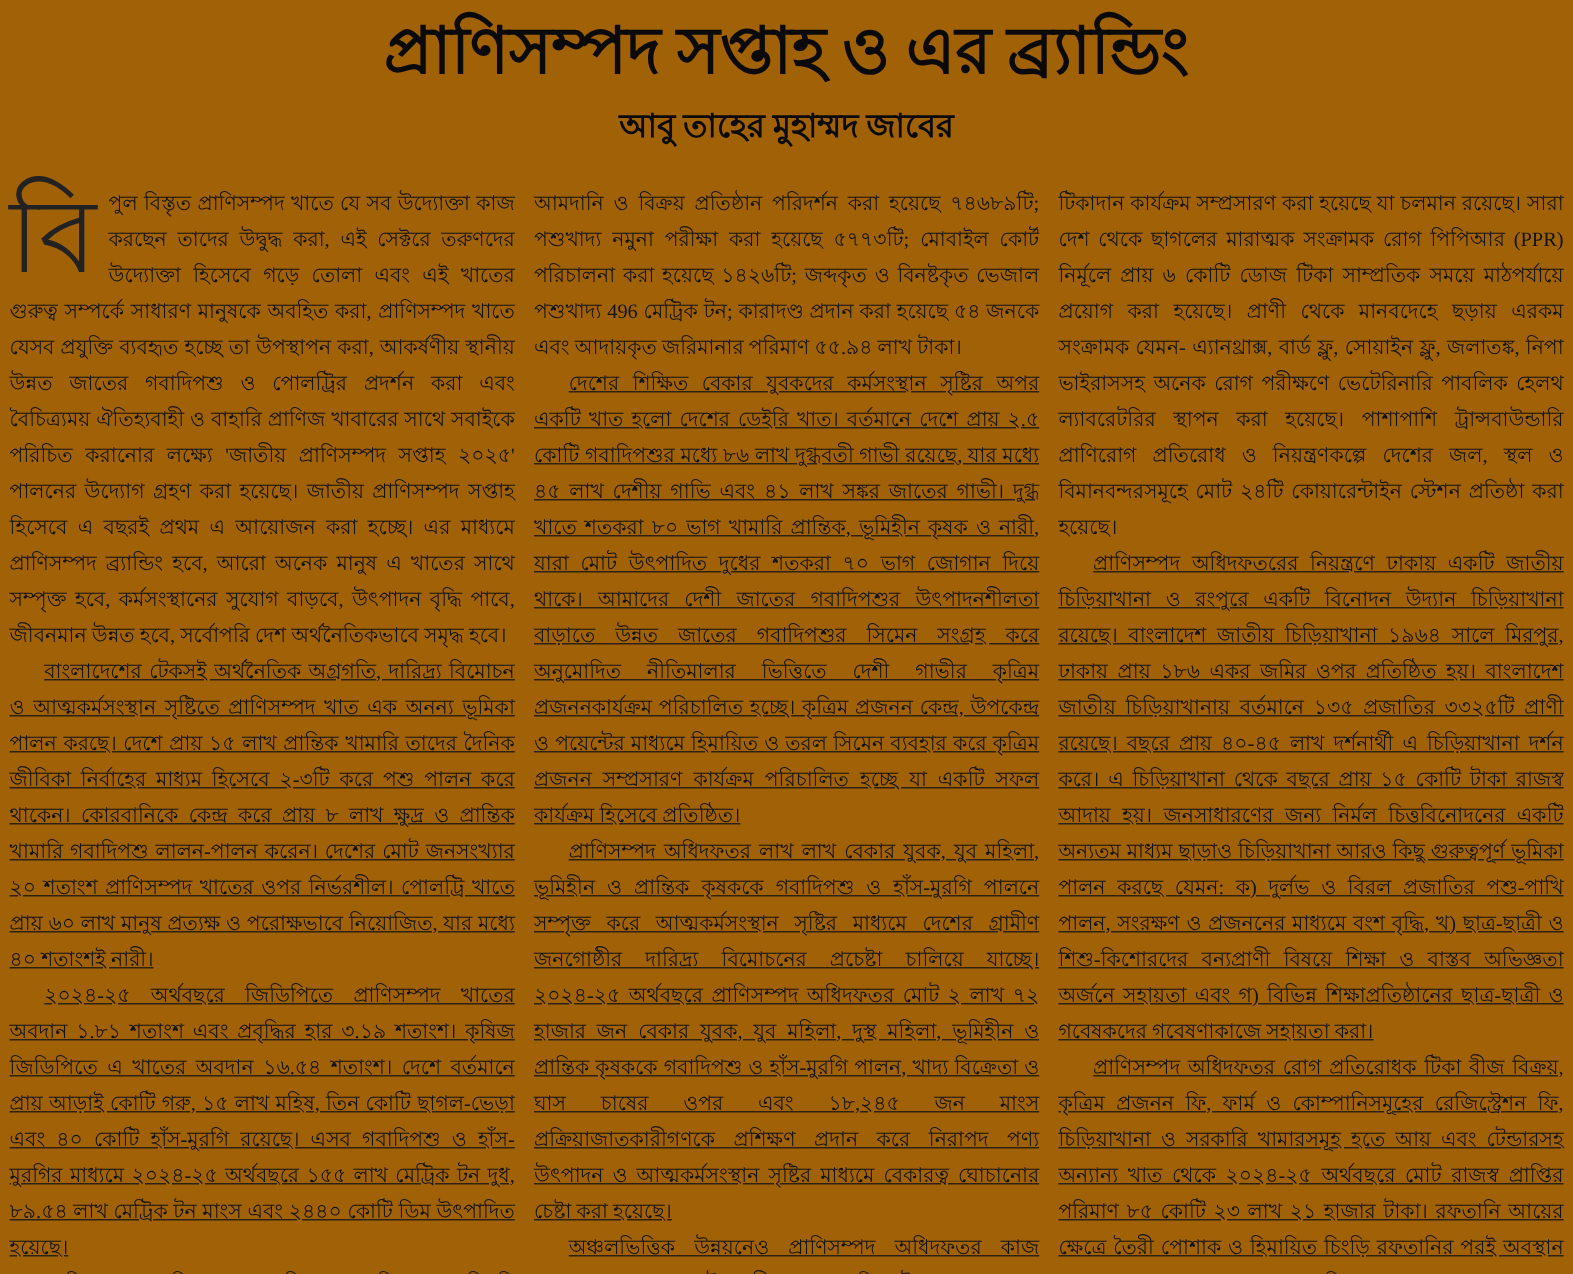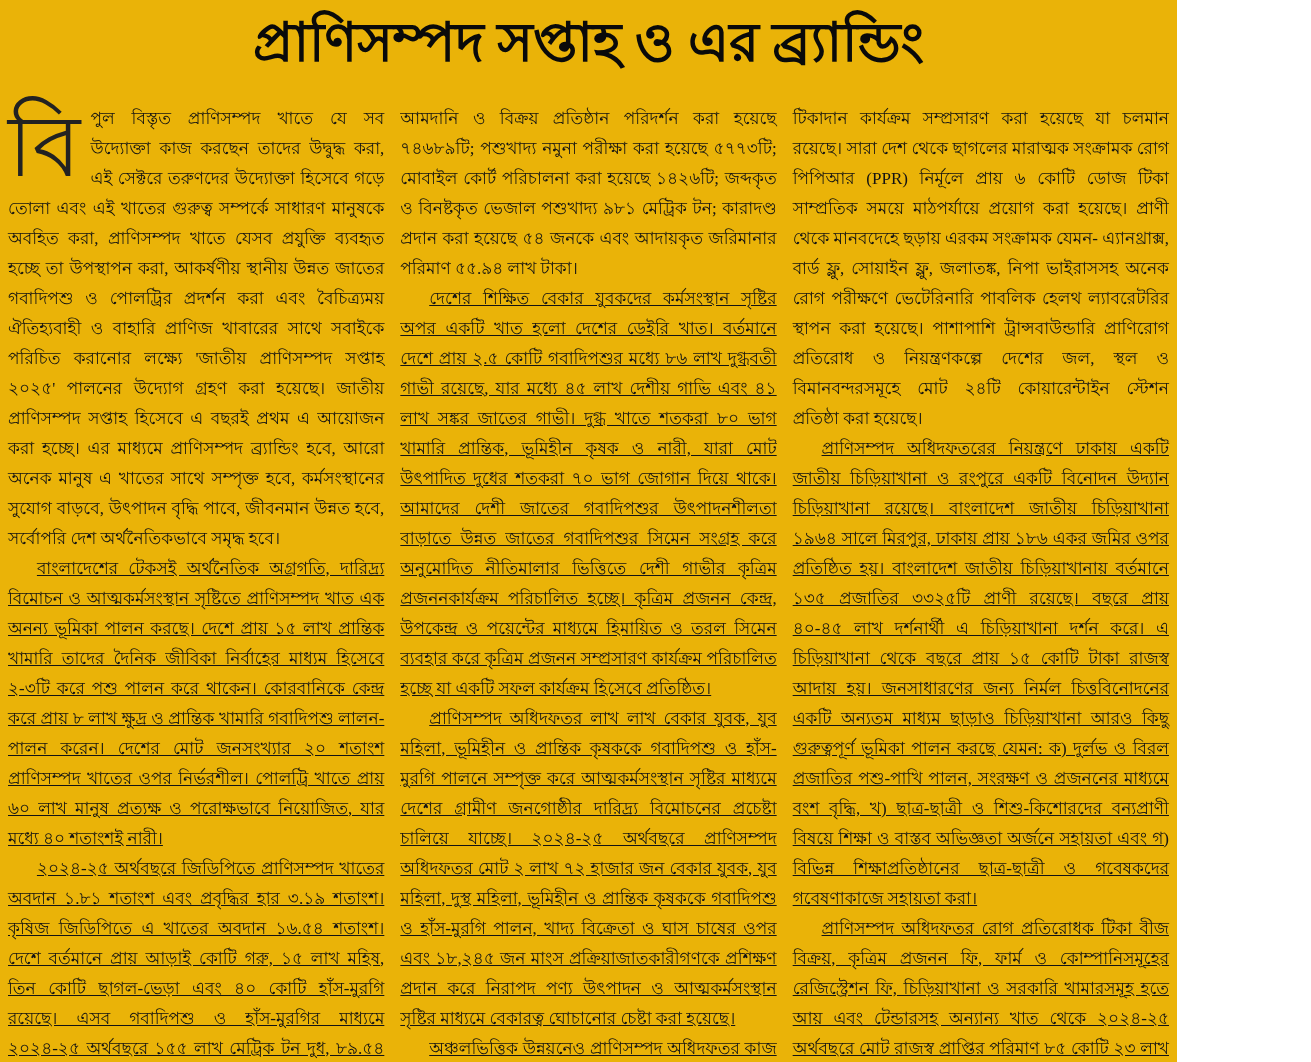--- a/index.html
+++ b/index.html
@@ -1,18 +1,18 @@
 <!DOCTYPE html>
 <html lang="bn"><head>
 <meta charset="utf-8">
 <style>
   html,body{margin:0;padding:0;background:#ffffff;}
   .page{
-    width:1177px;height:1062px;overflow:hidden;box-sizing:border-box;
-    background:#eab308;color:#131313;
+    width:1311px;height:1062px;overflow:hidden;box-sizing:border-box;
+    background:#a16207;color:#131313;
     font-family:"Liberation Serif","DejaVu Serif",serif;
     padding:6px 8px 0 8px;
   }
   .masthead{text-align:center;}
   .headline{
     font-size:54px;font-weight:bold;line-height:1.25;margin:4px 0 2px 0;
     letter-spacing:0px;color:#0a0a0a;
   }
   .author{
     font-size:27px;font-weight:bold;margin:6px 0 0 0;color:#0a0a0a;
@@ -30,30 +30,31 @@
     float:left;font-size:86px;line-height:78px;font-weight:normal;
     padding:4px 10px 0 0;color:#222;
   }
 </style>
 </head>
 <body>
 
 <div class="page">
   <div class="masthead">
     <h1 class="headline">প্রাণিসম্পদ সপ্তাহ ও এর ব্র্যান্ডিং</h1>
+    <div class="author">আবু তাহের মুহাম্মদ জাবের</div>
   </div>
   <div class="columns">
       <div class="col">
         <p class="para"><span class="dropcap">বি</span>পুল বিস্তৃত প্রাণিসম্পদ খাতে যে সব উদ্যোক্তা কাজ করছেন তাদের উদ্বুদ্ধ করা, এই সেক্টরে তরুণদের উদ্যোক্তা হিসেবে গড়ে তোলা এবং এই খাতের গুরুত্ব সম্পর্কে সাধারণ মানুষকে অবহিত করা, প্রাণিসম্পদ খাতে যেসব প্রযুক্তি ব্যবহৃত হচ্ছে তা উপস্থাপন করা, আকর্ষণীয় স্থানীয় উন্নত জাতের গবাদিপশু ও পোলট্রির প্রদর্শন করা এবং বৈচিত্র্যময় ঐতিহ্যবাহী ও বাহারি প্রাণিজ খাবারের সাথে সবাইকে পরিচিত করানোর লক্ষ্যে 'জাতীয় প্রাণিসম্পদ সপ্তাহ ২০২৫' পালনের উদ্যোগ গ্রহণ করা হয়েছে। জাতীয় প্রাণিসম্পদ সপ্তাহ হিসেবে এ বছরই প্রথম এ আয়োজন করা হচ্ছে। এর মাধ্যমে প্রাণিসম্পদ ব্র্যান্ডিং হবে, আরো অনেক মানুষ এ খাতের সাথে সম্পৃক্ত হবে, কর্মসংস্থানের সুযোগ বাড়বে, উৎপাদন বৃদ্ধি পাবে, জীবনমান উন্নত হবে, সর্বোপরি দেশ অর্থনৈতিকভাবে সমৃদ্ধ হবে।</p>
         <p class="para indent">বাংলাদেশের টেকসই অর্থনৈতিক অগ্রগতি, দারিদ্র্য বিমোচন ও আত্মকর্মসংস্থান সৃষ্টিতে প্রাণিসম্পদ খাত এক অনন্য ভূমিকা পালন করছে। দেশে প্রায় ১৫ লাখ প্রান্তিক খামারি তাদের দৈনিক জীবিকা নির্বাহের মাধ্যম হিসেবে ২-৩টি করে পশু পালন করে থাকেন। কোরবানিকে কেন্দ্র করে প্রায় ৮ লাখ ক্ষুদ্র ও প্রান্তিক খামারি গবাদিপশু লালন-পালন করেন। দেশের মোট জনসংখ্যার ২০ শতাংশ প্রাণিসম্পদ খাতের ওপর নির্ভরশীল। পোলট্রি খাতে প্রায় ৬০ লাখ মানুষ প্রত্যক্ষ ও পরোক্ষভাবে নিয়োজিত, যার মধ্যে ৪০ শতাংশই নারী।</p>
         <p class="para indent">২০২৪-২৫ অর্থবছরে জিডিপিতে প্রাণিসম্পদ খাতের অবদান ১.৮১ শতাংশ এবং প্রবৃদ্ধির হার ৩.১৯ শতাংশ। কৃষিজ জিডিপিতে এ খাতের অবদান ১৬.৫৪ শতাংশ। দেশে বর্তমানে প্রায় আড়াই কোটি গরু, ১৫ লাখ মহিষ, তিন কোটি ছাগল-ভেড়া এবং ৪০ কোটি হাঁস-মুরগি রয়েছে। এসব গবাদিপশু ও হাঁস-মুরগির মাধ্যমে ২০২৪-২৫ অর্থবছরে ১৫৫ লাখ মেট্রিক টন দুধ, ৮৯.৫৪ লাখ মেট্রিক টন মাংস এবং ২৪৪০ কোটি ডিম উৎপাদিত হয়েছে।</p>
         <p class="para indent">প্রাণিসম্পদ অধিদফতর প্রান্তিক খামারিদের কারিগরি প্রশিক্ষণ, বাচ্চা সরবরাহ, খাদ্য, ভ্যাকসিন ও ওষুধ প্রদানের মাধ্যমে উদ্যোক্তা তৈরি ও আত্মকর্মসংস্থানের সুযোগ সৃষ্টি করে। বাংলাদেশে গার্মেন্টস শিল্পের পর দেশের দ্বিতীয় বৃহত্তম কর্মসংস্থান সৃষ্টিকারী খাত পোলট্রি শিল্প। এই খাতে বর্তমানে বেসরকারি বিনিয়োগের পরিমাণ প্রায় ৪০ হাজার কোটি টাকা ছাড়িয়ে গেছে। প্রাণিসম্পদ অধিদফতরের আওতাধীন ৫০টি হাঁস-মুরগির খামার থেকে বছরে ৩৫ লাখ একদিনের বাচ্চা সরবরাহ করা হয়। বাস্তবায়নাধীন উন্নয়ন প্রকল্পের আওতায় ২.৭২ লাখ অনগ্রসর জনগোষ্ঠী/নৃ-গোষ্ঠী/চরাঞ্চলের প্রান্তিক খামারিদের প্রশিক্ষণ প্রদান ও উৎপাদন উপকরণ বিতরণ এবং ২,৬১১টি কৃষক সংগঠন ও ৬,৫০০টি উৎপাদনকারী সংগঠন সৃজন হয়েছে।</p>
       </div>
       <div class="col">
-        <p class="para">আমদানি ও বিক্রয় প্রতিষ্ঠান পরিদর্শন করা হয়েছে ৭৪৬৮৯টি; পশুখাদ্য নমুনা পরীক্ষা করা হয়েছে ৫৭৭৩টি; মোবাইল কোর্ট পরিচালনা করা হয়েছে ১৪২৬টি; জব্দকৃত ও বিনষ্টকৃত ভেজাল পশুখাদ্য ৯৮১ মেট্রিক টন; কারাদণ্ড প্রদান করা হয়েছে ৫৪ জনকে এবং আদায়কৃত জরিমানার পরিমাণ ৫৫.৯৪ লাখ টাকা।</p>
+        <p class="para">আমদানি ও বিক্রয় প্রতিষ্ঠান পরিদর্শন করা হয়েছে ৭৪৬৮৯টি; পশুখাদ্য নমুনা পরীক্ষা করা হয়েছে ৫৭৭৩টি; মোবাইল কোর্ট পরিচালনা করা হয়েছে ১৪২৬টি; জব্দকৃত ও বিনষ্টকৃত ভেজাল পশুখাদ্য 496 মেট্রিক টন; কারাদণ্ড প্রদান করা হয়েছে ৫৪ জনকে এবং আদায়কৃত জরিমানার পরিমাণ ৫৫.৯৪ লাখ টাকা।</p>
         <p class="para indent">দেশের শিক্ষিত বেকার যুবকদের কর্মসংস্থান সৃষ্টির অপর একটি খাত হলো দেশের ডেইরি খাত। বর্তমানে দেশে প্রায় ২.৫ কোটি গবাদিপশুর মধ্যে ৮৬ লাখ দুগ্ধবতী গাভী রয়েছে, যার মধ্যে ৪৫ লাখ দেশীয় গাভি এবং ৪১ লাখ সঙ্কর জাতের গাভী। দুগ্ধ খাতে শতকরা ৮০ ভাগ খামারি প্রান্তিক, ভূমিহীন কৃষক ও নারী, যারা মোট উৎপাদিত দুধের শতকরা ৭০ ভাগ জোগান দিয়ে থাকে। আমাদের দেশী জাতের গবাদিপশুর উৎপাদনশীলতা বাড়াতে উন্নত জাতের গবাদিপশুর সিমেন সংগ্রহ করে অনুমোদিত নীতিমালার ভিত্তিতে দেশী গাভীর কৃত্রিম প্রজননকার্যক্রম পরিচালিত হচ্ছে। কৃত্রিম প্রজনন কেন্দ্র, উপকেন্দ্র ও পয়েন্টের মাধ্যমে হিমায়িত ও তরল সিমেন ব্যবহার করে কৃত্রিম প্রজনন সম্প্রসারণ কার্যক্রম পরিচালিত হচ্ছে যা একটি সফল কার্যক্রম হিসেবে প্রতিষ্ঠিত।</p>
         <p class="para indent">প্রাণিসম্পদ অধিদফতর লাখ লাখ বেকার যুবক, যুব মহিলা, ভূমিহীন ও প্রান্তিক কৃষককে গবাদিপশু ও হাঁস-মুরগি পালনে সম্পৃক্ত করে আত্মকর্মসংস্থান সৃষ্টির মাধ্যমে দেশের গ্রামীণ জনগোষ্ঠীর দারিদ্র্য বিমোচনের প্রচেষ্টা চালিয়ে যাচ্ছে। ২০২৪-২৫ অর্থবছরে প্রাণিসম্পদ অধিদফতর মোট ২ লাখ ৭২ হাজার জন বেকার যুবক, যুব মহিলা, দুস্থ মহিলা, ভূমিহীন ও প্রান্তিক কৃষককে গবাদিপশু ও হাঁস-মুরগি পালন, খাদ্য বিক্রেতা ও ঘাস চাষের ওপর এবং ১৮,২৪৫ জন মাংস প্রক্রিয়াজাতকারীগণকে প্রশিক্ষণ প্রদান করে নিরাপদ পণ্য উৎপাদন ও আত্মকর্মসংস্থান সৃষ্টির মাধ্যমে বেকারত্ব ঘোচানোর চেষ্টা করা হয়েছে।</p>
         <p class="para indent">অঞ্চলভিত্তিক উন্নয়নেও প্রাণিসম্পদ অধিদফতর কাজ করছে। বাংলাদেশের উপকূলীয় অঞ্চল, সিলেট ও সুনামগঞ্জের হাওরে মহিষের প্রাপ্যতা ও উৎপাদন বেশি হয়ে থাকে। সরকারি তিনটি মহিষ প্রজনন ও উন্নয়ন খামার (বাগেরহাট মহিষ প্রজনন ও উন্নয়ন খামার, টাঙ্গাইল মহিষ প্রজনন ও উন্নয়ন খামার এবং মহিষ প্রজনন ও উন্নয়ন খামার, সাভার, ঢাকা) হতে ভর্তুকিমূল্যে এসব হাওর ও বিভিন্ন অঞ্চলে খামারিদের মধ্যে মহিষের বাচ্চা সরবরাহ করা হয়ে থাকে। উপকূলীয় অঞ্চলে জেগে উঠা নিত্য নতুন চর ও সরকারি খাস জমি খামারিদের মাঝে চারণভূমি হিসেবে ব্যবহারের জন্য সমবায়ভিত্তিক বন্দোবস্ত প্রদান করার জন্য ভূমি মন্ত্রণালয় এবং সংশ্লিষ্ট জেলা প্রশাসকগণের সাথে কাজ করা হচ্ছে যাতে এসব অঞ্চলের সাধারণ জনগোষ্ঠী মহিষ পালনে আরো উৎসাহী হয়।</p>
       </div>
       <div class="col">
         <p class="para">টিকাদান কার্যক্রম সম্প্রসারণ করা হয়েছে যা চলমান রয়েছে। সারা দেশ থেকে ছাগলের মারাত্মক সংক্রামক রোগ পিপিআর (PPR) নির্মূলে প্রায় ৬ কোটি ডোজ টিকা সাম্প্রতিক সময়ে মাঠপর্যায়ে প্রয়োগ করা হয়েছে। প্রাণী থেকে মানবদেহে ছড়ায় এরকম সংক্রামক যেমন- এ্যানথ্রাক্স, বার্ড ফ্লু, সোয়াইন ফ্লু, জলাতঙ্ক, নিপা ভাইরাসসহ অনেক রোগ পরীক্ষণে ভেটেরিনারি পাবলিক হেলথ ল্যাবরেটরির স্থাপন করা হয়েছে। পাশাপাশি ট্রান্সবাউন্ডারি প্রাণিরোগ প্রতিরোধ ও নিয়ন্ত্রণকল্পে দেশের জল, স্থল ও বিমানবন্দরসমূহে মোট ২৪টি কোয়ারেন্টাইন স্টেশন প্রতিষ্ঠা করা হয়েছে।</p>
         <p class="para indent">প্রাণিসম্পদ অধিদফতরের নিয়ন্ত্রণে ঢাকায় একটি জাতীয় চিড়িয়াখানা ও রংপুরে একটি বিনোদন উদ্যান চিড়িয়াখানা রয়েছে। বাংলাদেশ জাতীয় চিড়িয়াখানা ১৯৬৪ সালে মিরপুর, ঢাকায় প্রায় ১৮৬ একর জমির ওপর প্রতিষ্ঠিত হয়। বাংলাদেশ জাতীয় চিড়িয়াখানায় বর্তমানে ১৩৫ প্রজাতির ৩৩২৫টি প্রাণী রয়েছে। বছরে প্রায় ৪০-৪৫ লাখ দর্শনার্থী এ চিড়িয়াখানা দর্শন করে। এ চিড়িয়াখানা থেকে বছরে প্রায় ১৫ কোটি টাকা রাজস্ব আদায় হয়। জনসাধারণের জন্য নির্মল চিত্তবিনোদনের একটি অন্যতম মাধ্যম ছাড়াও চিড়িয়াখানা আরও কিছু গুরুত্বপূর্ণ ভূমিকা পালন করছে যেমন: ক) দুর্লভ ও বিরল প্রজাতির পশু-পাখি পালন, সংরক্ষণ ও প্রজননের মাধ্যমে বংশ বৃদ্ধি, খ) ছাত্র-ছাত্রী ও শিশু-কিশোরদের বন্যপ্রাণী বিষয়ে শিক্ষা ও বাস্তব অভিজ্ঞতা অর্জনে সহায়তা এবং গ) বিভিন্ন শিক্ষাপ্রতিষ্ঠানের ছাত্র-ছাত্রী ও গবেষকদের গবেষণাকাজে সহায়তা করা।</p>
         <p class="para indent">প্রাণিসম্পদ অধিদফতর রোগ প্রতিরোধক টিকা বীজ বিক্রয়, কৃত্রিম প্রজনন ফি, ফার্ম ও কোম্পানিসমূহের রেজিস্ট্রেশন ফি, চিড়িয়াখানা ও সরকারি খামারসমূহ হতে আয় এবং টেন্ডারসহ অন্যান্য খাত থেকে ২০২৪-২৫ অর্থবছরে মোট রাজস্ব প্রাপ্তির পরিমাণ ৮৫ কোটি ২৩ লাখ ২১ হাজার টাকা। রফতানি আয়ের ক্ষেত্রে তৈরী পোশাক ও হিমায়িত চিংড়ি রফতানির পরই অবস্থান চামড়া ও চামড়াজাত পণ্যের। প্রতি বছর বাংলাদেশ চামড়া ও চামড়াজাত দ্রব্যাদি রফতানির মাধ্যমে বিপুল পরিমাণ বৈদেশিক মুদ্রা আয় করে থাকে।</p>
       </div>
     </div>

